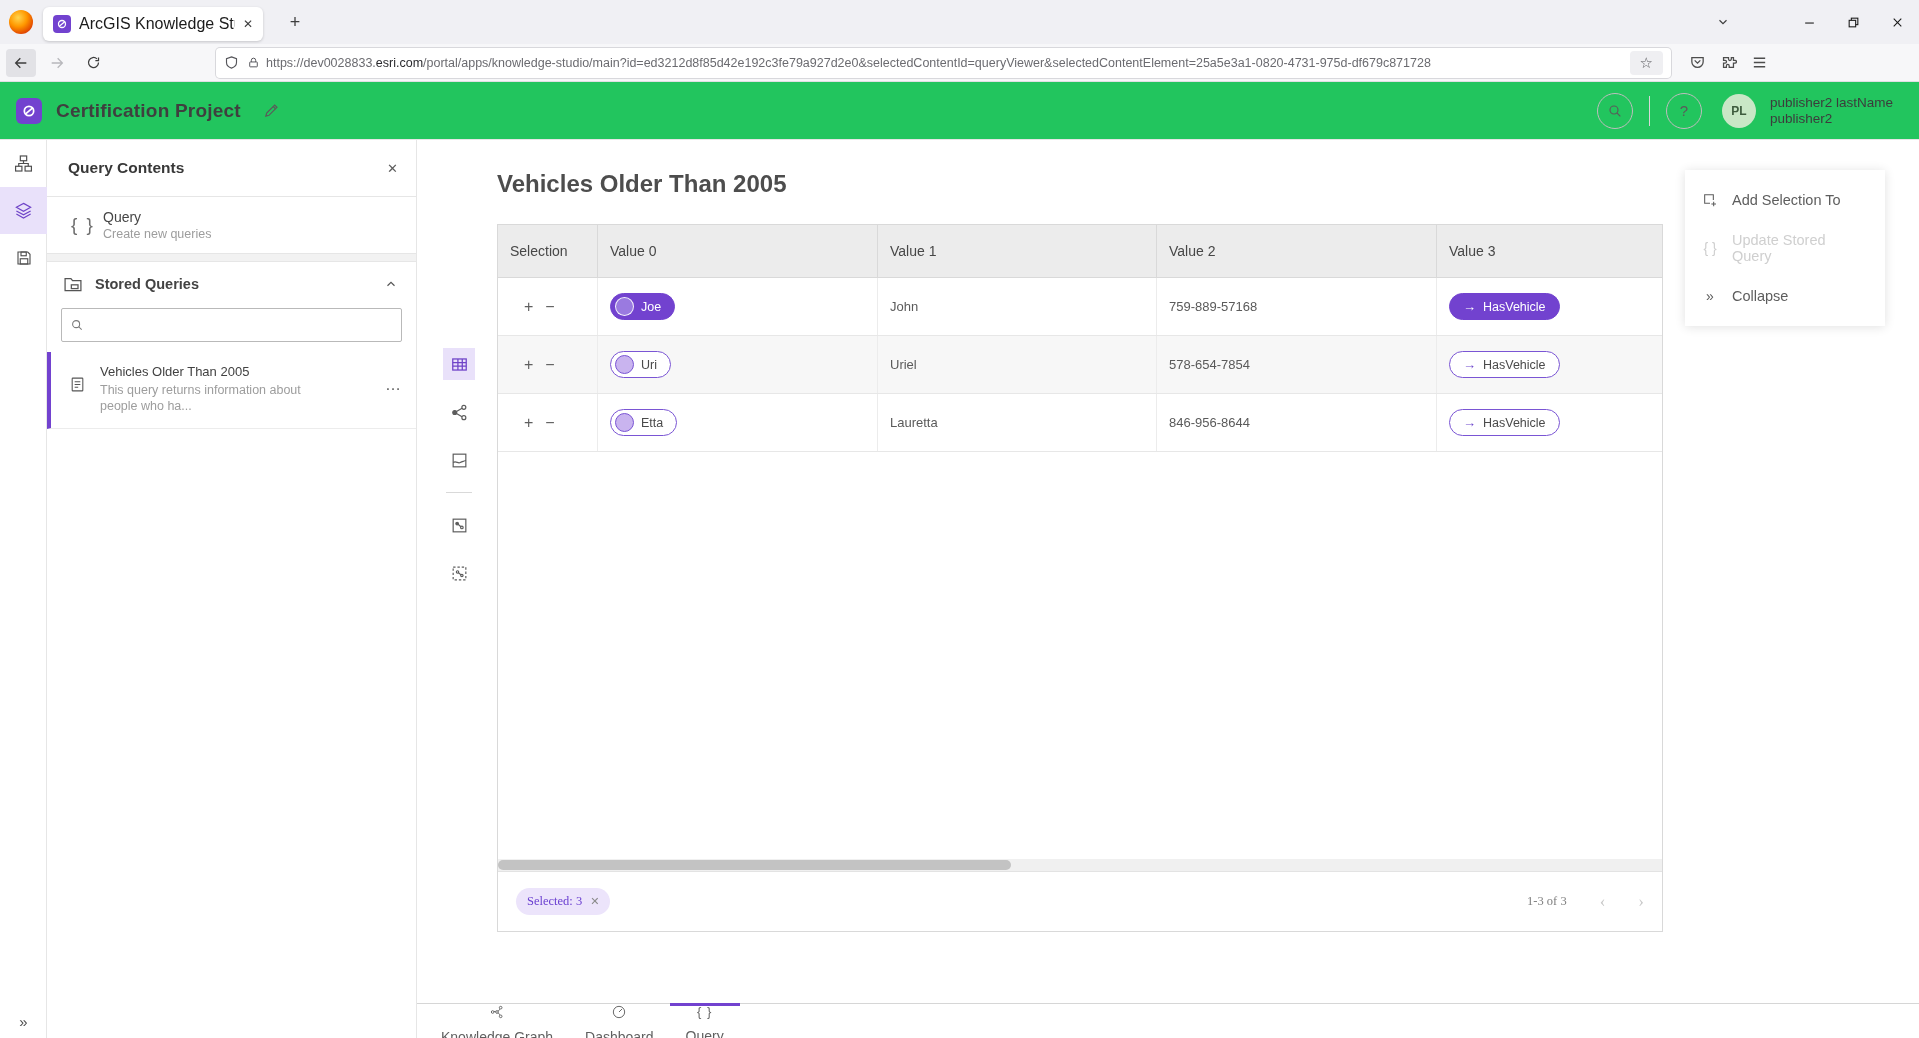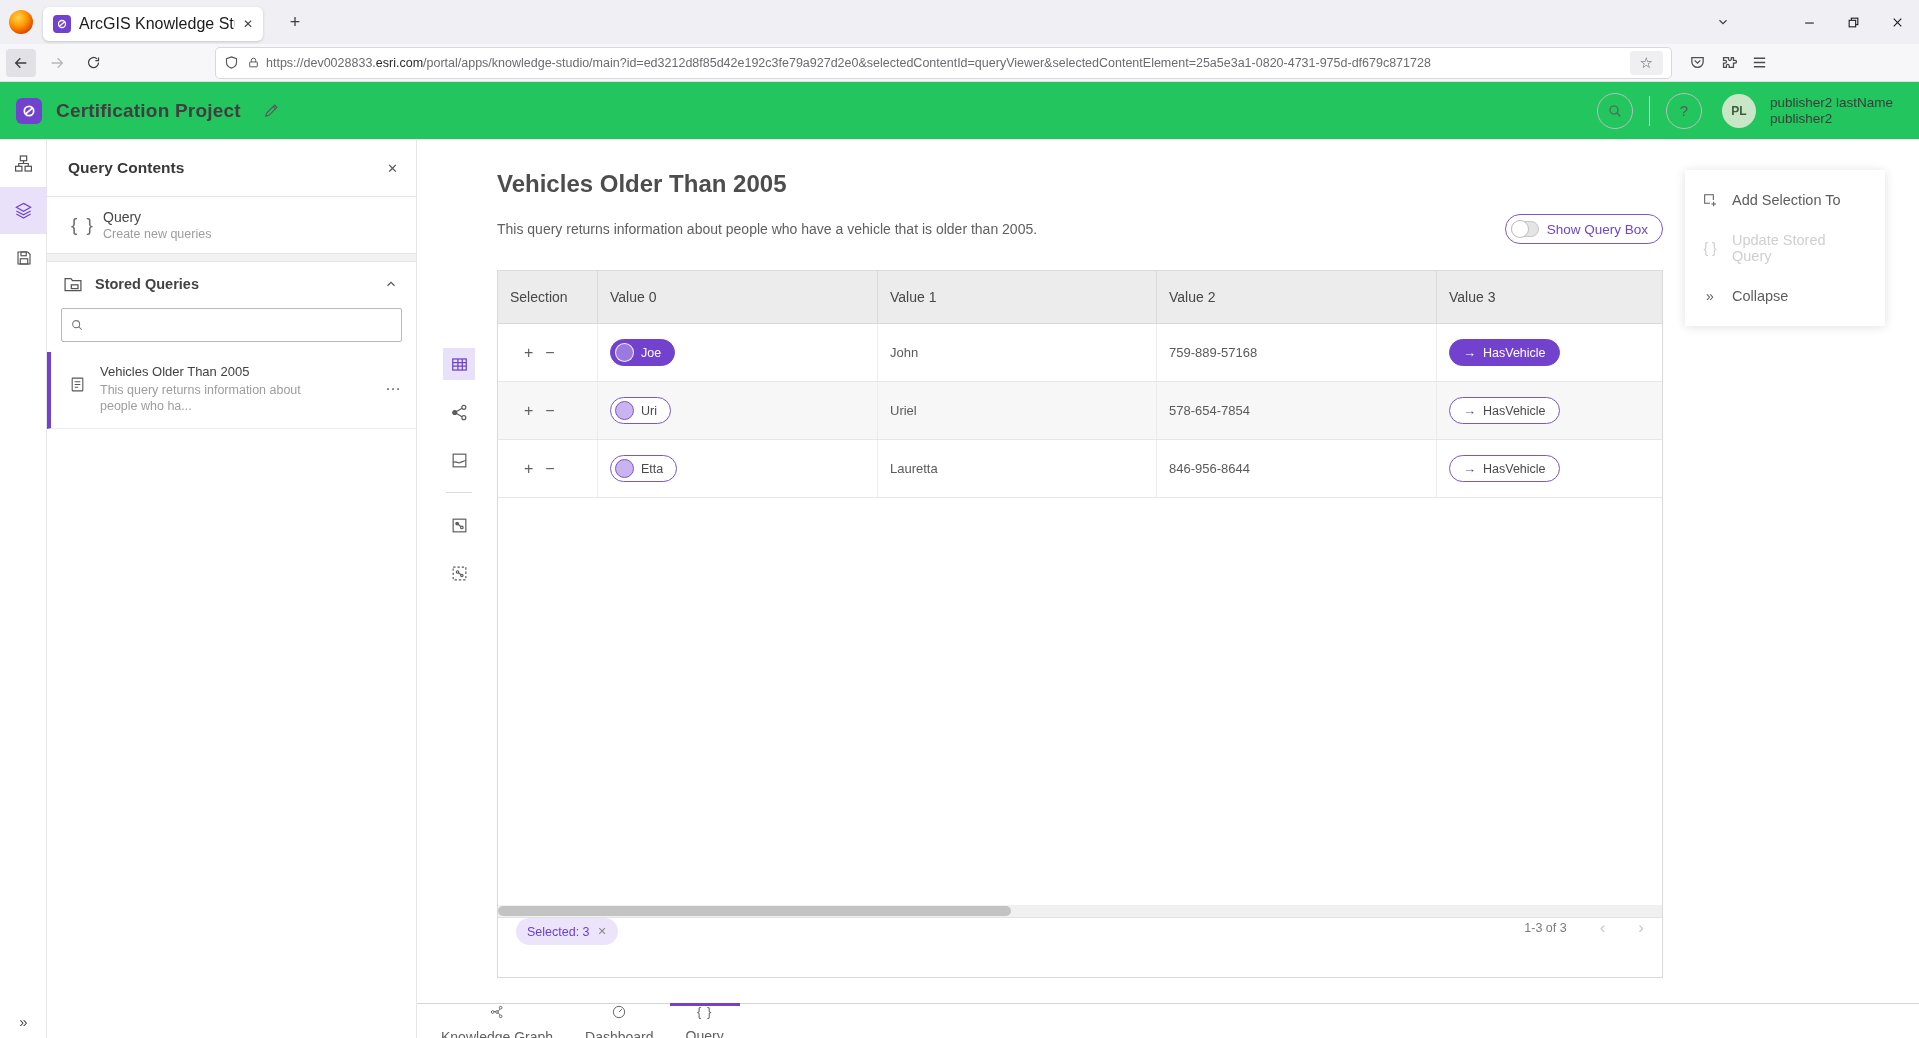--- a/index.html
+++ b/index.html
@@ -112,21 +112,21 @@
   .epill.fill .ecirc{ background:#9a7ae0; border-color:rgba(255,255,255,.9); }
   .epill.fill .elabel{ color:#fff; }
   .rpill{ display:inline-flex; align-items:center; height:27px; border-radius:14px; padding:0 13px; border:1.5px solid #7a55d4; background:#fff; }
   .rarrow{ font-size:13px; color:#6c46cc; margin-right:7px; }
   .rlabel{ font-size:12.5px; color:#4a4a4a; }
   .rpill.fill{ background:var(--accent2); border-color:var(--accent2); }
   .rpill.fill .rarrow, .rpill.fill .rlabel{ color:#fff; }
   .fillarea{ flex:1; }
   .hscroll{ height:12px; background:#f0f0f0; position:relative; }
   .hthumb{ position:absolute; left:0; top:1px; width:513px; height:10px; border-radius:5px; background:#c3c3c3; }
-  .tfoot{ height:60px; border-top:1px solid #e3e3e3; display:flex; align-items:flex-start; padding:0 18px; }
+  .tfoot{ height:60px; border-top:1px solid #e3e3e3; display:flex; align-items:center; padding:0 18px;font-family:Liberation Serif, serif; }
   .chip{ display:inline-flex; align-items:center; height:27px; background:var(--chip); border-radius:14px; padding:0 11px; }
   .chiplabel{ font-size:12.5px; color:#6a3fd0; }
   .chipx{ font-size:11px; color:#8a8a8a; margin-left:8px; }
   .fsp{ flex:1; }
   .pager{ display:flex; align-items:center; gap:33px; font-size:12.5px; color:#7d7d7d; }
   .pgbtn{ font-size:17px; color:#c9c9c9; }
 
   
   .ctxmenu{ position:absolute; left:1268px; top:30px; width:200px; background:#fff; box-shadow:0 1px 10px rgba(0,0,0,.12); padding:6px 0; }
   .mitem{ height:48px; display:flex; align-items:center; padding:0 16px; color:#5d5d5d; font-size:14.5px; }
@@ -384,29 +384,20 @@
             <rect x="4" y="4" width="16" height="16" stroke-dasharray="3 2.4"></rect>
             <circle cx="9.5" cy="10" r="1.5"></circle>
             <circle cx="15" cy="14.5" r="1.5"></circle>
             <path d="M10.7 11l3.2 2.7"></path>
           </svg>
       </div>
     </div>
 
     <div class="inner">
       <h1 class="page-title">Vehicles Older Than 2005</h1>
-      <div class="descrow">
-        <span class="desc">This query returns information about people who have a vehicle that is older than 2005.</span>
-        <span class="togglepill">
-          <span class="trk">
-              <span class="knob"></span>
-            </span>
-          <span class="toglabel">Show Query Box</span>
-        </span>
-      </div>
 
       <div class="tablebox">
         <div class="thead">
             <div class="th">Selection</div>
             <div class="th">Value 0</div>
             <div class="th">Value 1</div>
             <div class="th">Value 2</div>
             <div class="th">Value 3</div>
           </div>
         <div id="tbody">

